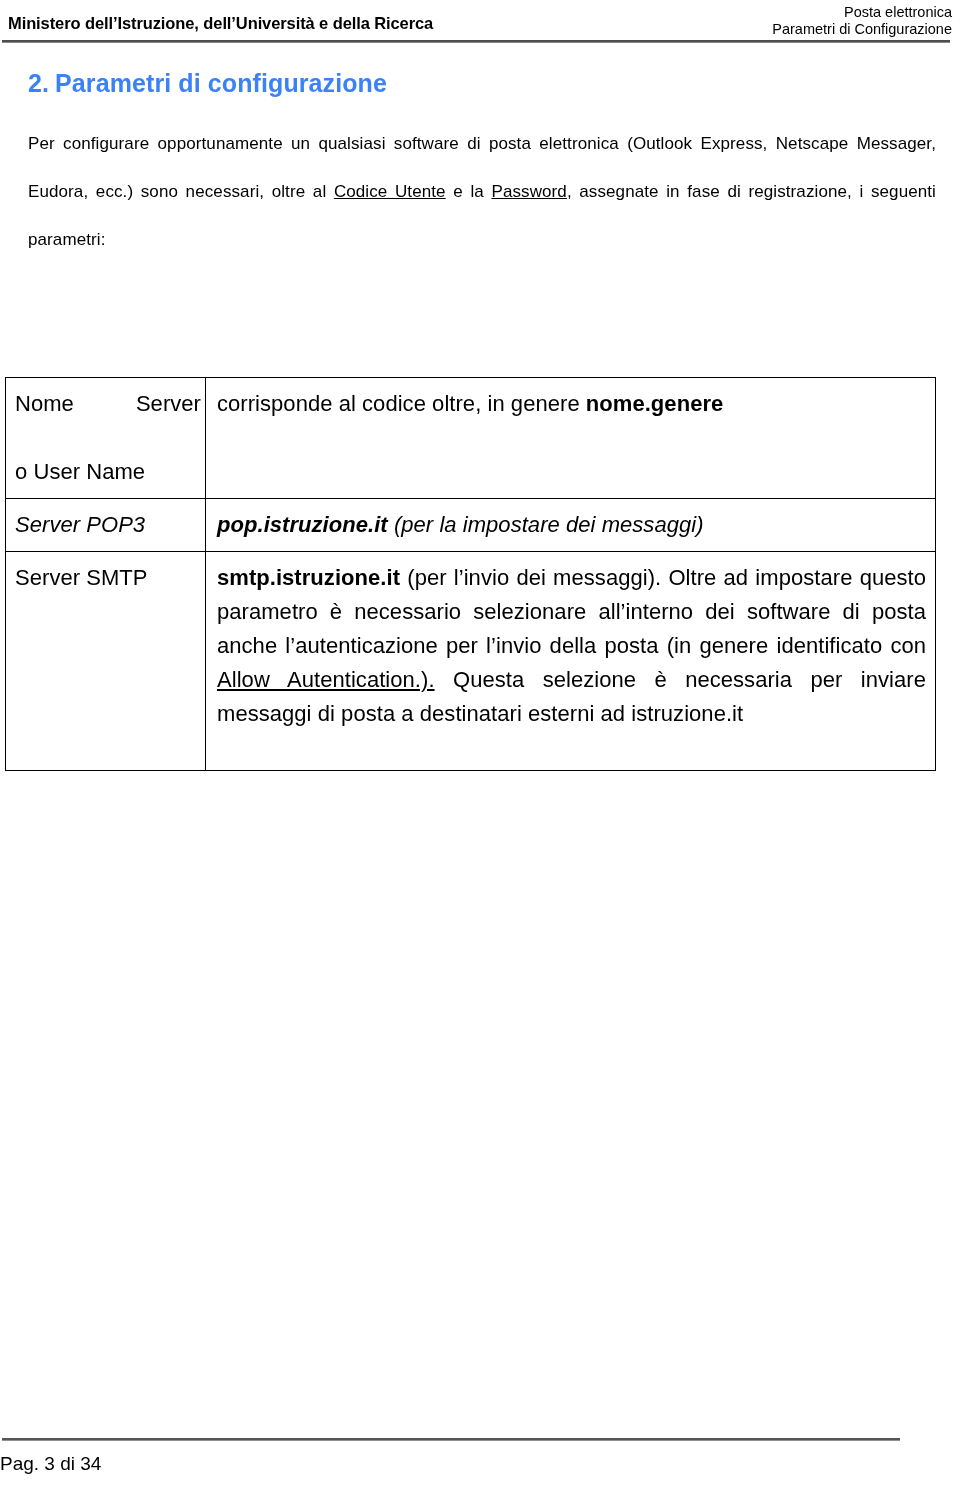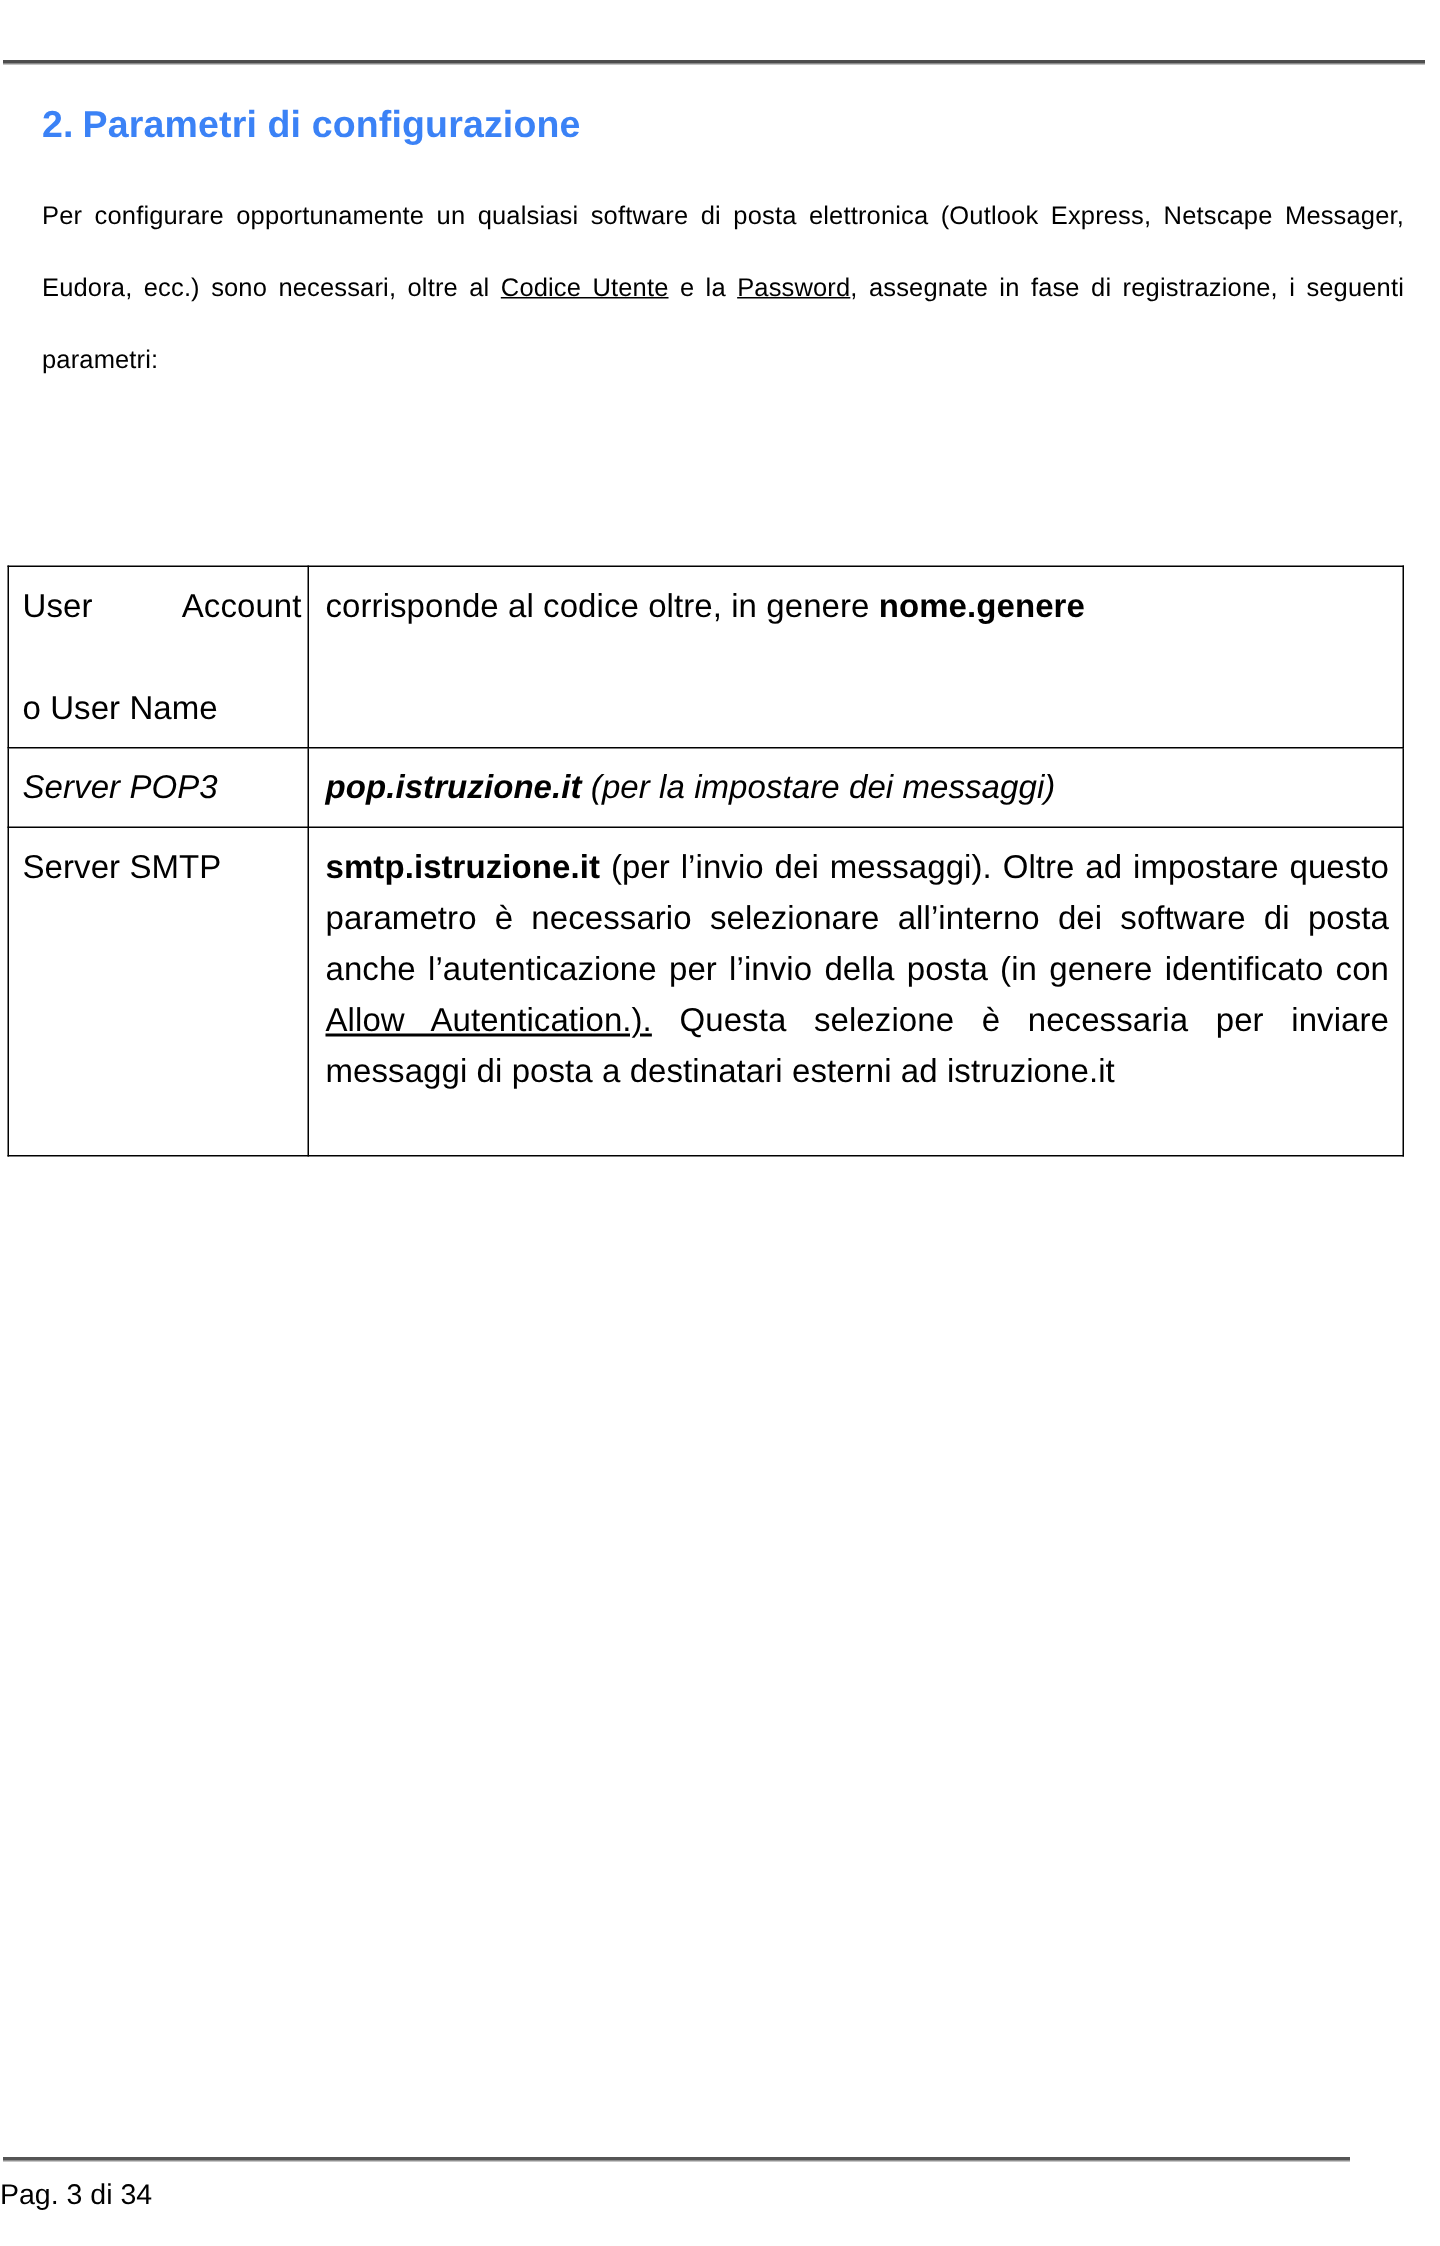--- a/index.html
+++ b/index.html
@@ -163,20 +163,27 @@
     width: 901px;
     text-align: left;
     font-size: 19px;
     line-height: 24px;
   }
 </style>
 </head>
 <body>
 
 <div class="page-header">
+  <div class="header-inner">
+    <div class="header-left">Ministero dell’Istruzione, dell’Università e della Ricerca</div>
+    <div class="header-right">
+      <div>Posta elettronica</div>
+      <div>Parametri di Configurazione</div>
+    </div>
+  </div>
   <div class="header-rule" style="border-top-color: rgb(77, 77, 77);"></div>
 </div>
 
 <div class="content">
 
   <h1 class="section-title" style="color: #3b82f6;">
     <span class="num">2.</span><span>Parametri di configurazione</span>
   </h1>
 
   <p class="para">
@@ -187,21 +194,21 @@
 <div class="param-table-wrap">
   <table class="param-table">
     <colgroup>
         <col class="c1">
         <col class="c2">
       </colgroup>
     <tbody>
 
       <tr class="row-account">
         <td class="label">
-          <div class="justify-line">User Account</div>
+          <div class="justify-line">Nome Server</div>
           <div>o User Name</div>
         </td>
         <td class="value">
           <span>corrisponde al codice oltre, in genere </span><span class="b">nome.genere</span>
         </td>
       </tr>
 
 
       <tr class="row-pop3">
         <td class="label">

